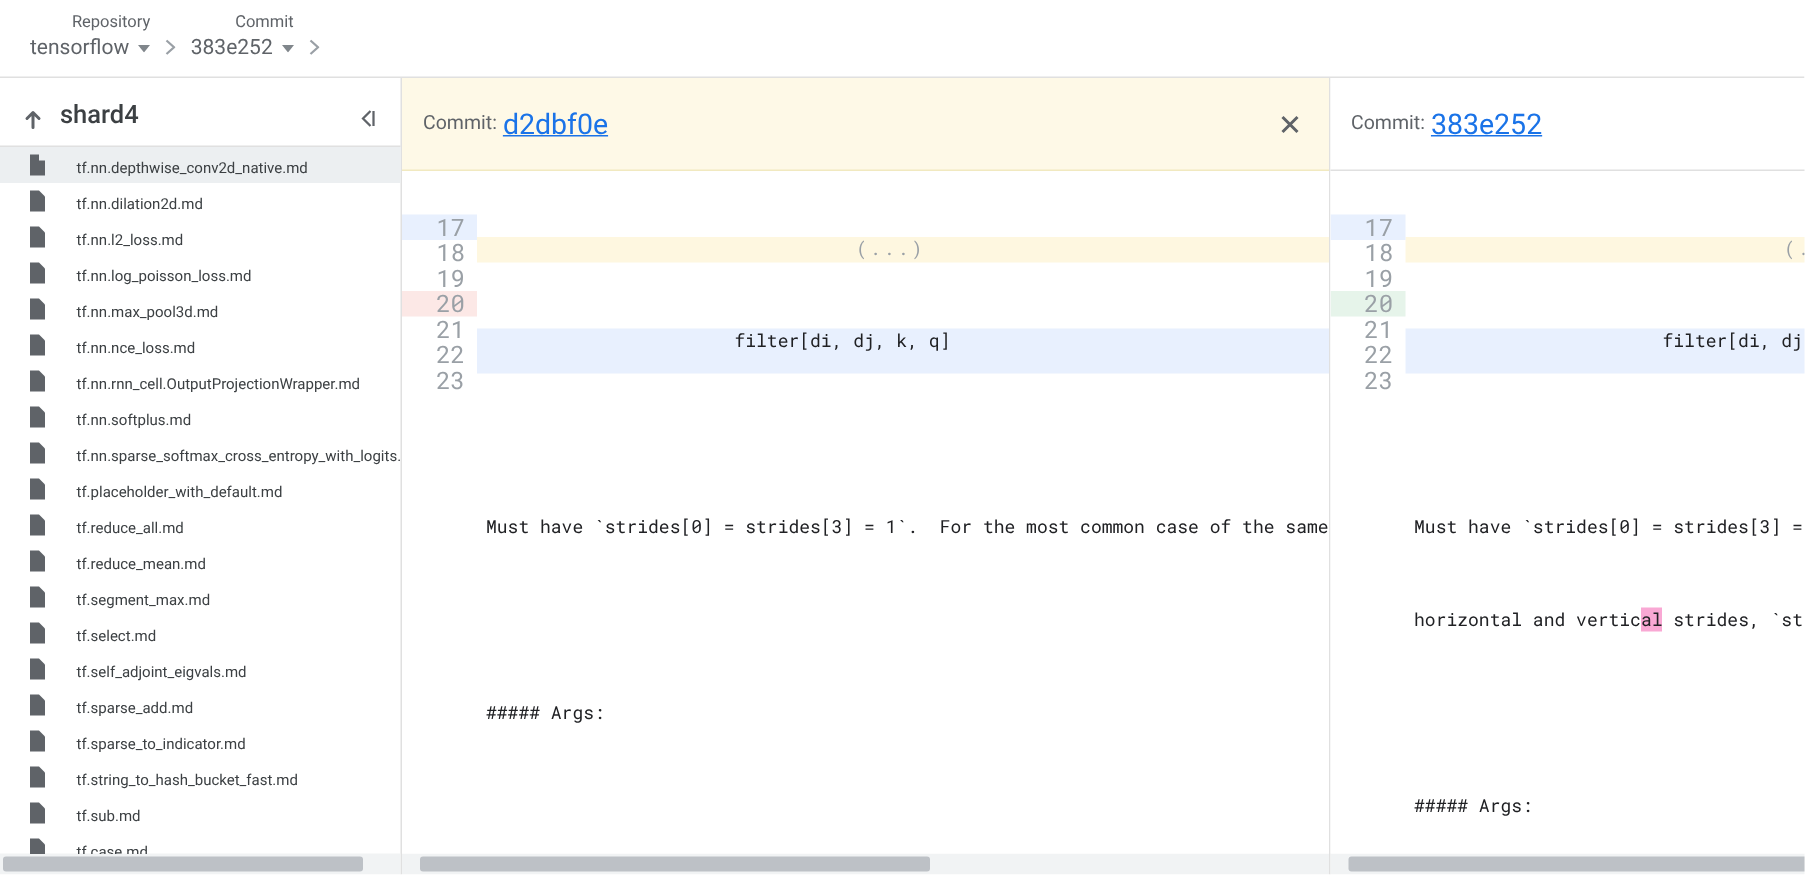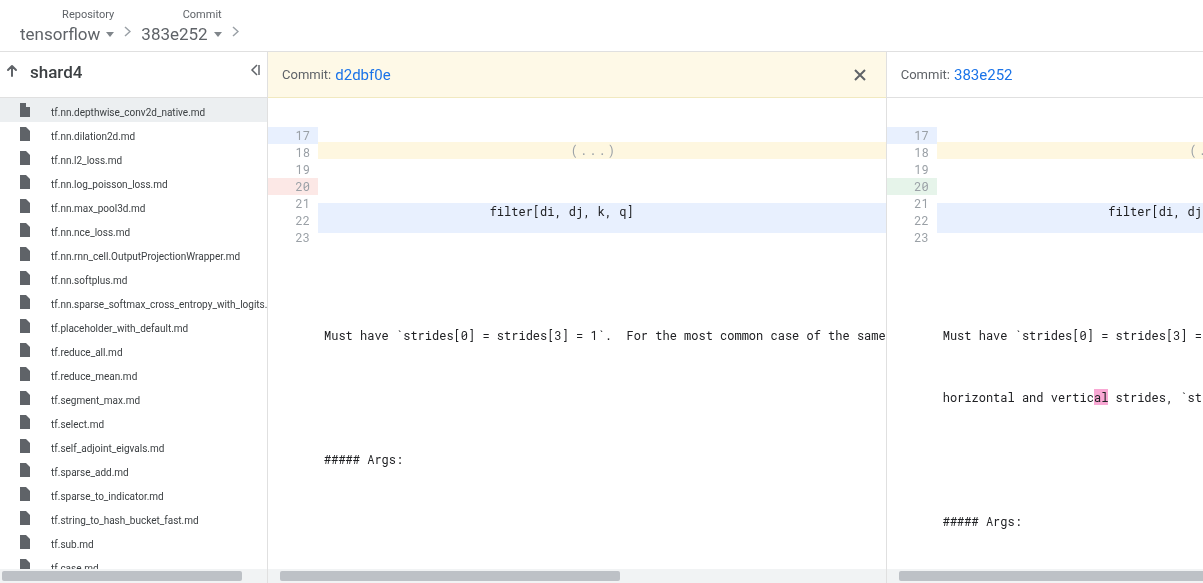--- a/index.html
+++ b/index.html
@@ -1,43 +1,43 @@
 <!DOCTYPE html>
 <html><head>
 <meta charset="utf-8">
 <style>
 * { box-sizing: border-box; margin: 0; padding: 0; }
 body { font-family: Roboto, Arial, sans-serif; font-size: 13px; color: #202124; background: #fff; overflow: hidden; width: 1203px; height: 583px; }
 .breadcrumbs { display: flex; align-items: flex-start; padding: 8px 20px 6px; height: 52px; border-bottom: 1px solid #e0e0e0; }
 .crumb { display: flex; flex-direction: column; margin-right: 4px; align-items: flex-end; }
 .crumb-label { font-size: 11px; color: #5f6368; margin-bottom: 3px; }
-.crumb-value { display: flex; align-items: center; font-size: 17px; color: #5f6368; }
+.crumb-value { display: flex; align-items: center; font-size: 14px; color: #5f6368; }
 .crumb-drop { margin-left: 6px; }
 .chev { margin: 18px 10px 0 6px; color: #80868b; }
 .main { display: flex; height: calc(100% - 52px); }
 .sidebar { width: 268px; border-right: 1px solid #e0e0e0; display: flex; flex-direction: column; }
-.sb-head { display: flex; align-items: flex-start; padding: 10px 4px; border-bottom: 1px solid #e0e0e0; height: 46px; }
+.sb-head { display: flex; align-items: flex-end; padding: 10px 14px; border-bottom: 1px solid #e0e0e0; height: 46px; }
 .sb-title { font-size: 17px; font-weight: 500; flex: 1; margin-left: 10px; color: #3c4043; }
 .sb-list { flex: 1; overflow-y: auto; overflow-x: hidden; position: relative; }
 .sb-item { display: flex; align-items: flex-end; padding: 4px 10px 4px 18px; font-size: 10px; color: #3c4043; white-space: nowrap; cursor: pointer; height: 24px; gap: 11px; }
 .sb-item.selected { background: #eceff1; }
 .sb-item .icon { margin-right: 8px; flex-shrink: 0; }
 .diffpanes { flex: 1; display: flex; }
 .pane { flex: 1; display: flex; flex-direction: column; border-right: 1px solid #e0e0e0; min-width: 0; }
 .pane:last-child { border-right: none; }
-.pane-head { display: flex; align-items: center; height: 46px; padding: 0 14px; background: #fef9e7; border-bottom: 1px solid #f1e9c0; }
+.pane-head { display: flex; align-items: center; height: 62px; padding: 0 14px; background: #fef9e7; border-bottom: 1px solid #f1e9c0; }
 .pane:last-child .pane-head { background: #fff; border-bottom: 1px solid #e0e0e0; }
 .commit-label { color: #5f6368; font-size: 13px; margin-right: 4px; }
-.commit-link { color: #1a73e8; font-size: 15px; }
+.commit-link { color: #1a73e8; font-size: 19px; text-decoration: underline; }
 .spacer { flex: 1; }
 .close-x { color: #5f6368; font-size: 18px; cursor: pointer; padding: 4px; }
 .code-area { flex: 1; display: flex; overflow: hidden; background: #fff; position: relative; }
 .code-scroll { flex:1; overflow-x: auto; overflow-y: hidden; }
 .code-inner { padding-left: 34px; min-width: 100%; }
-.gutter { position: absolute; left:0; top:0; width: 50px; text-align: right; color: #9aa0a6; font-family: "Roboto Mono", Consolas, monospace; font-size: 12px; background:#fff; z-index:2;}
+.gutter { position: absolute; left:0; top:0; width: 50px; text-align: right; color: #9aa0a6; font-family: "Roboto Mono", Consolas, monospace; font-size: 16px; background:#fff; z-index:2;}
 .gutter div { height: 17px; line-height: 17px; padding-right: 8px; }
 .codelines { font-family: "Roboto Mono", Consolas, monospace; font-size: 12px; white-space: pre; }
 .codeline { height: 30px; line-height: 17px; padding-left: 22px; position: relative; }
 .gutter .ln-hl-blue { background: #e8f0fe; }
 .gutter .ln-hl-red { background: #fce8e6; }
 .gutter .ln-hl-green { background: #e6f4ea; }
 .cl-blue { background: #e8f0fe; }
 .fold { background: #fef7e0; text-align: center; color: #9aa0a6; height: 17px; line-height: 17px; margin: 12px 0; letter-spacing: 2px; }
 .diff-del { background: #fad2cf; }
 .diff-add { background: #f9a8d4; }

